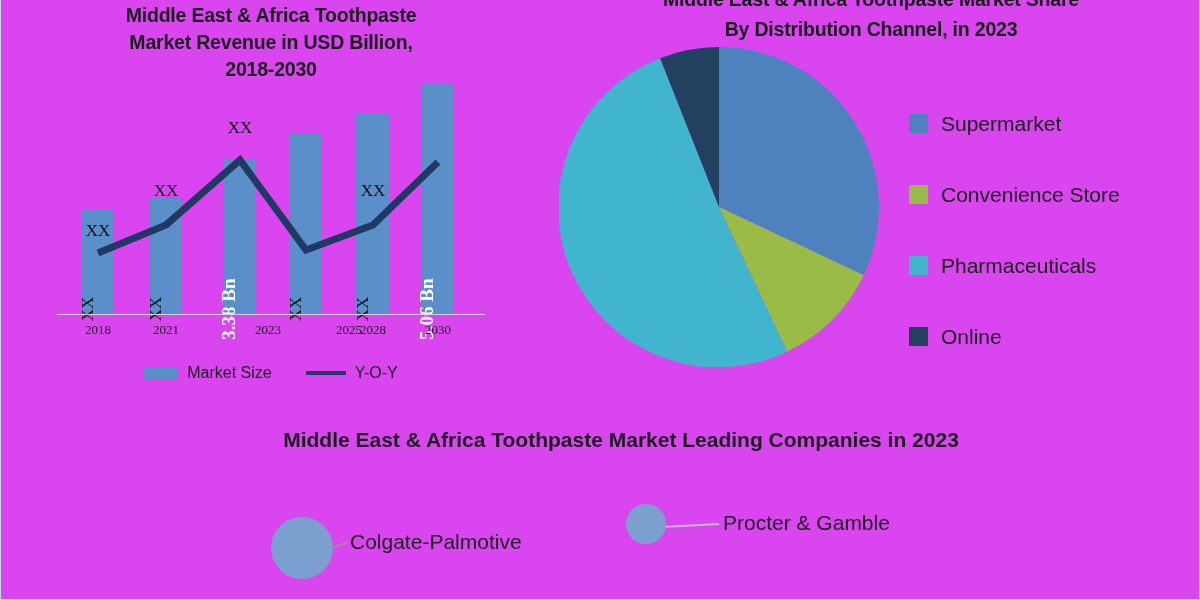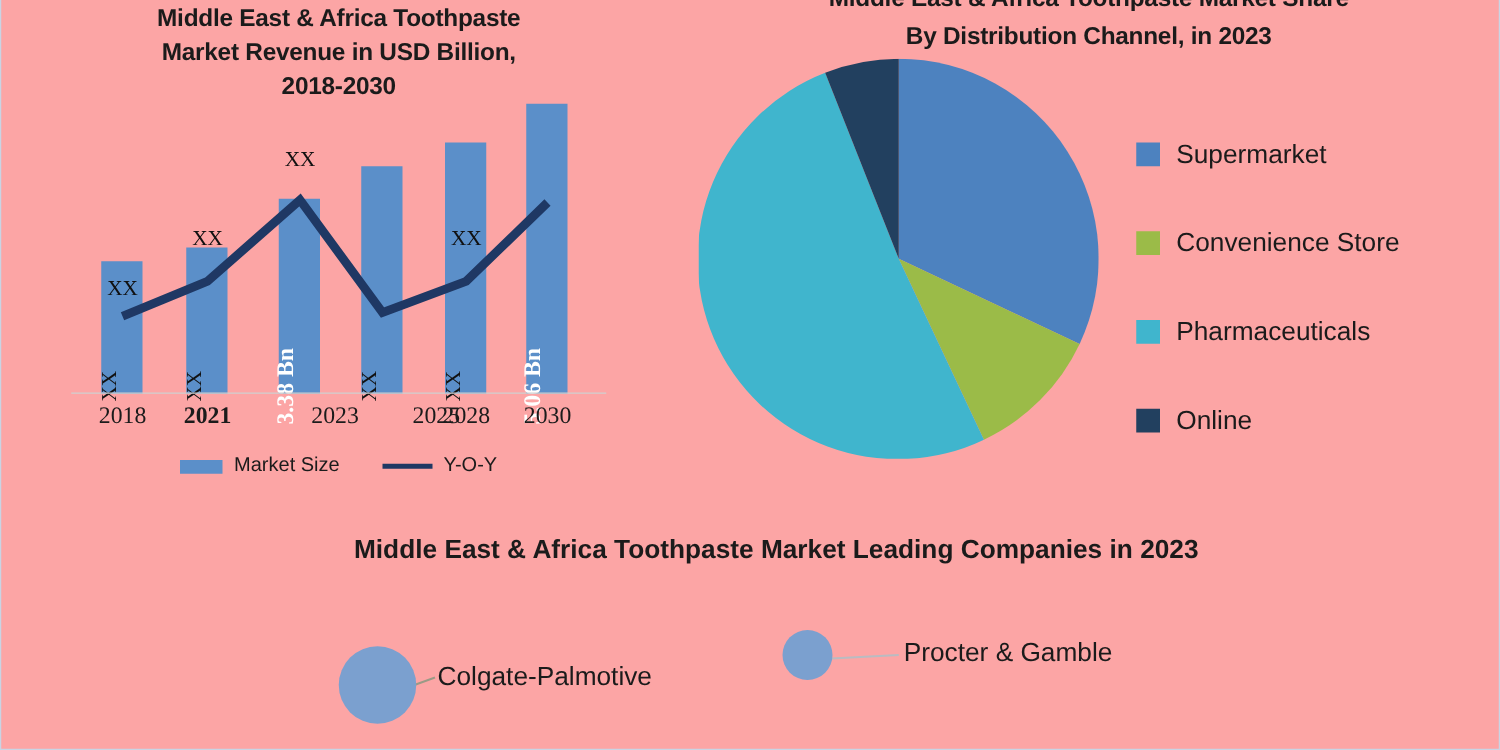--- a/index.html
+++ b/index.html
@@ -9,21 +9,21 @@
   }
   body {
     font-family: "Liberation Sans", sans-serif;
     -webkit-font-smoothing: antialiased;
   }
 
   #page {
     position: relative;
     width: 1200px;
     height: 600px;
-    background: #fca5a5;
+    background: #d946ef;
     overflow: hidden;
     border-left: 1px solid #c9d4e4;
     border-right: 1px solid #c9d4e4;
     border-bottom: 1px solid #c9d4e4;
     box-sizing: border-box;
   }
 
   
   .abs { position: absolute; }
 
@@ -103,21 +103,21 @@
   #x-labels {
     position: absolute;
     left: 60px;
     top: 322px;
     width: 420px;
     height: 30px;
   }
   .x-label {
     position: absolute;
     transform: translateX(-50%);
-    font-size: 19px;
+    font-size: 13px;
     color: #1b1b1b;
     font-family: "Liberation Serif", serif;
     white-space: nowrap;
   }
 
   #bar-legend {
     position: absolute;
     left: 60px;
     top: 364px;
     width: 420px;
@@ -261,21 +261,21 @@
       <span class="yoy-label" style="left:37px;  top:161px;">XX</span>
       <span class="yoy-label" style="left:105px; top:121px;">XX</span>
       <span class="yoy-label" style="left:179px; top:58px;">XX</span>
       <span class="yoy-label" style="left:312px; top:121px;">XX</span>
     </div>
 
     <div id="bar-axis-line"></div>
 
     <div id="x-labels">
       <span class="x-label" style="left:37px;">2018</span>
-      <span class="x-label" style="left:105px;font-weight:bold;">2021</span>
+      <span class="x-label" style="left:105px;">2021</span>
       <span class="x-label" style="left:179px;margin-left:28px;">2023</span>
       <span class="x-label" style="left:245px;margin-left:43px;">2025</span>
       <span class="x-label" style="left:312px;">2028</span>
       <span class="x-label" style="left:377px;">2030</span>
     </div>
 
     <div id="bar-legend">
       <span class="legend-entry">
         <span class="legend-swatch-bar"></span>
         <span class="legend-text">Market Size</span>

